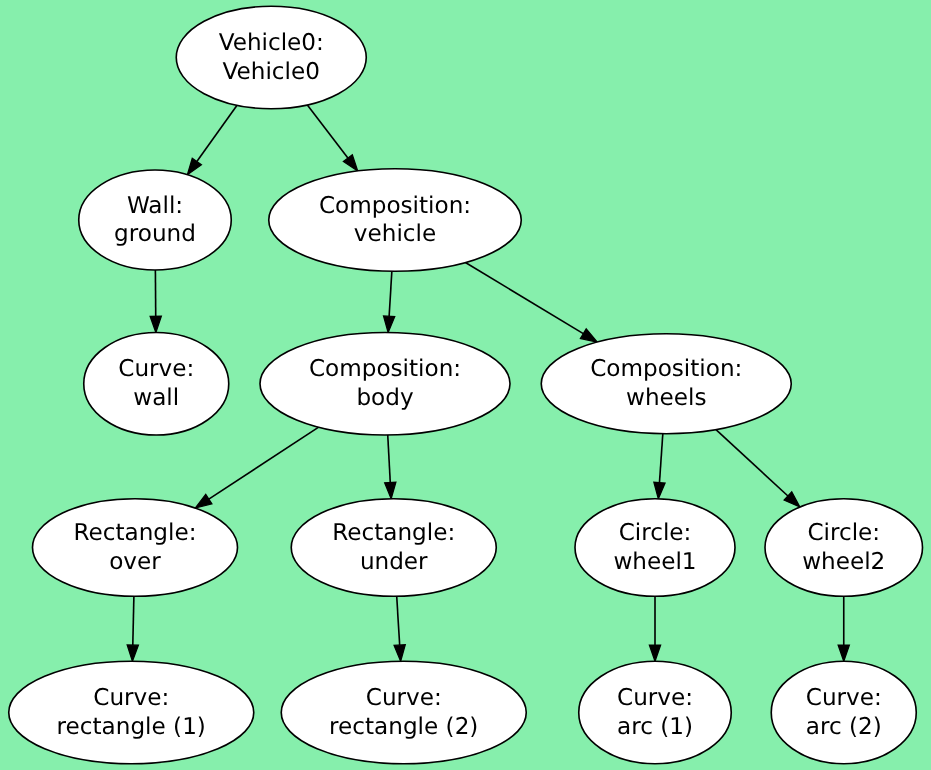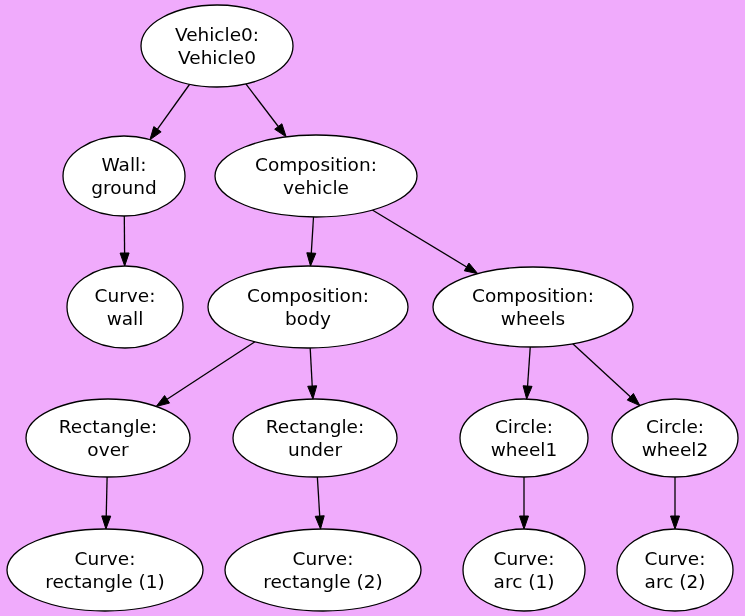--- a/index.html
+++ b/index.html
@@ -3,21 +3,21 @@
 <meta charset="utf-8">
 <style>
   html, body {
     margin: 0;
     padding: 0;
     background: #ffffff;
   }
   .canvas-wrap {
     width: 745px;
     height: 616px;
-    background: #f0abfc;
+    background: #86efac;
     position: relative;
     overflow: hidden;
   }
   svg {
     display: block;
   }
   svg text {
     font-family: "DejaVu Sans", "Liberation Sans", sans-serif;
     font-size: 18.5px;
     text-anchor: middle;

